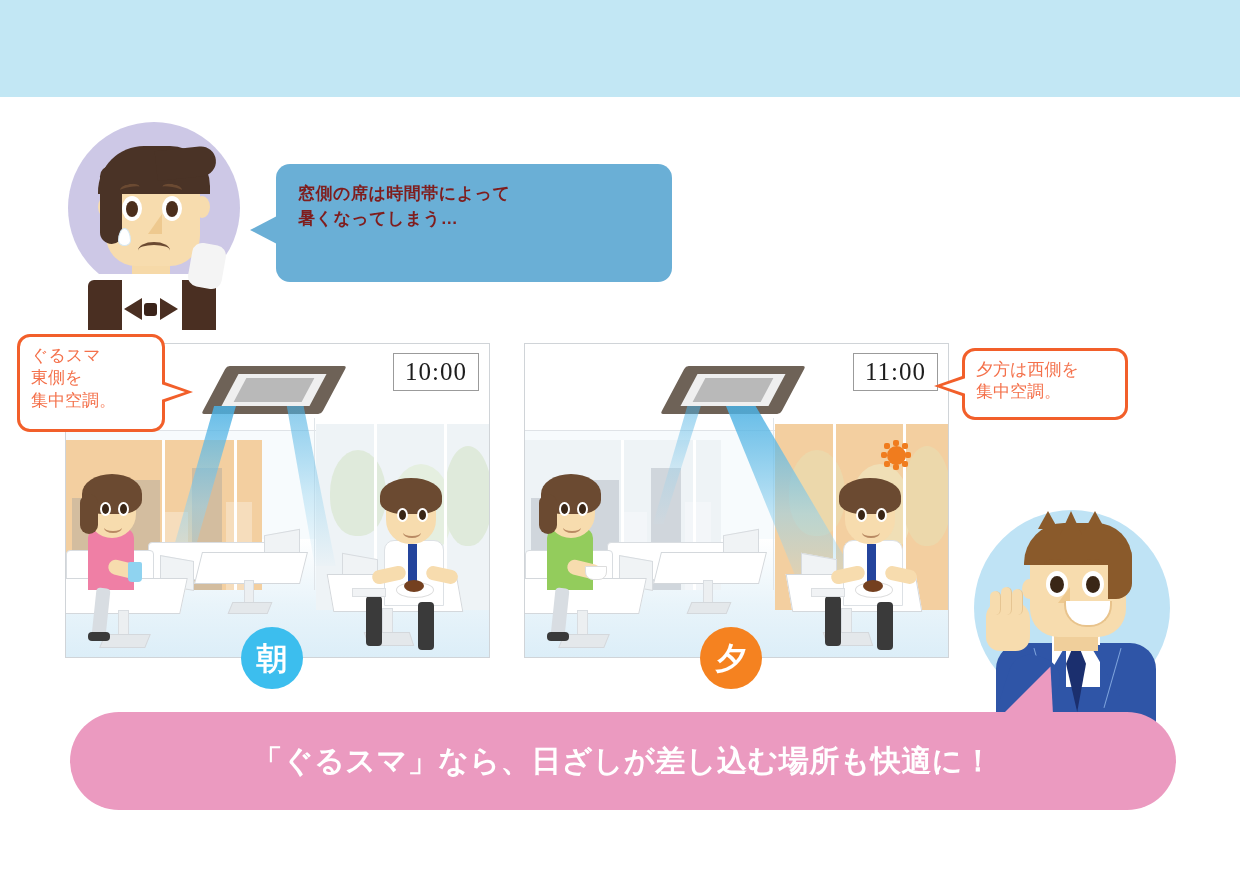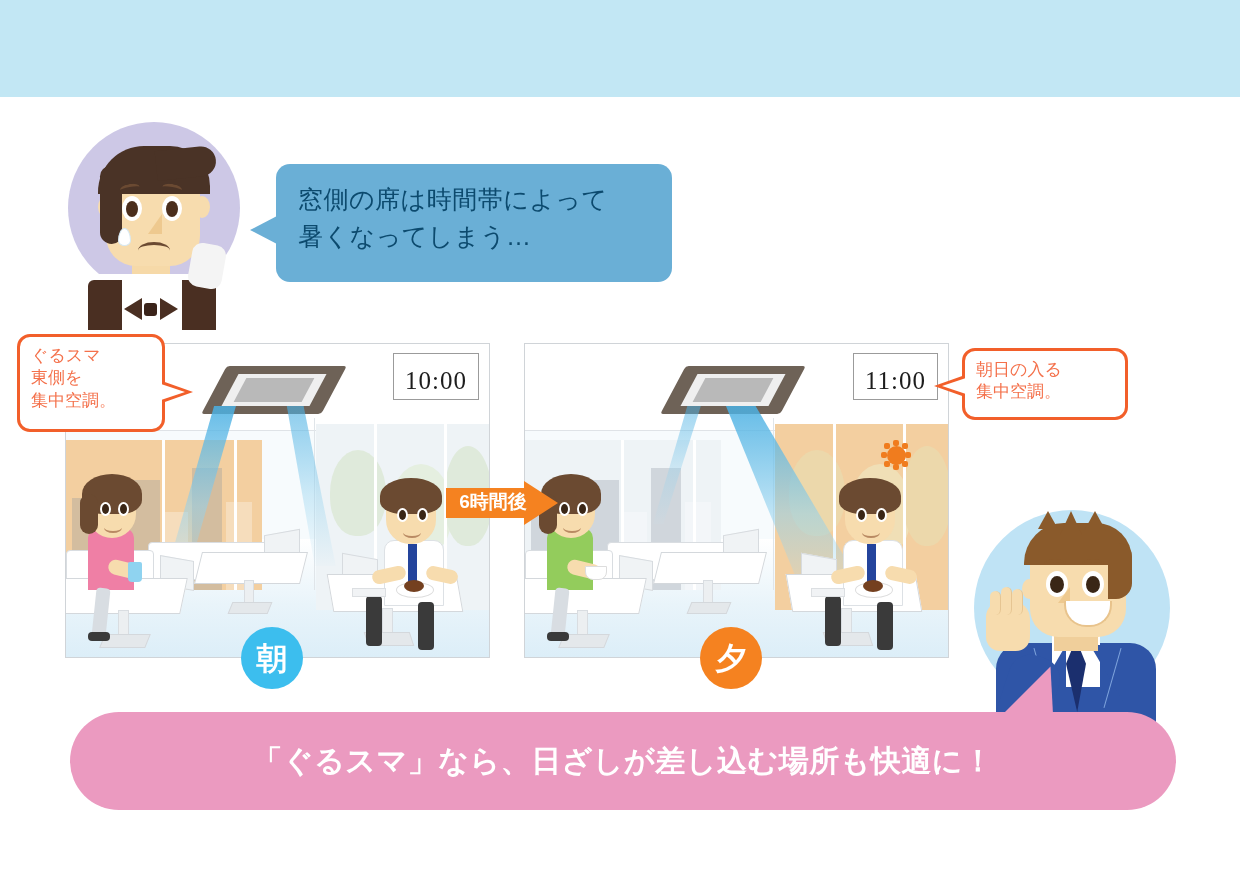--- a/index.html
+++ b/index.html
@@ -249,23 +249,23 @@
     content: "";
     position: absolute;
     left: -26px; top: 52px;
     width: 0; height: 0;
     border-style: solid;
     border-width: 14px 27px 14px 0;
     border-color: transparent #6aafd6 transparent transparent;
   }
   .bubble-top p {
     margin: 0;
-    color: #0c4a6e;
-    font-size: 25px;
-    font-weight: normal;
+    color: #7f1d1d;
+    font-size: 17px;
+    font-weight: bold;
     line-height: 1.48;
     letter-spacing: 0.5px;
   }
 
   
   .scene {
     position: absolute;
     top: 343px;
     width: 425px;
     height: 315px;
@@ -426,21 +426,21 @@
   .p-tie { position: absolute; background: #24449c; }
   .p-leg { position: absolute; background: #d8dde2; border-radius: 4px; }
   .p-shoe { position: absolute; background: #3a3a3a; border-radius: 4px; }
 
   
   .clock {
     position: absolute;
     top: 9px; right: 10px;
     background: #ffffff;
     border: 1px solid #9b9b9b;
-    padding: 14px 11px 5px;
+    padding: 5px 11px 5px;
     font-size: 25px;
     letter-spacing: 1px;
     color: #1d1d1d;
     font-family: "Liberation Serif", "DejaVu Serif", serif;
     line-height: 1.05;
   }
 
   
   .tod-badge {
     position: absolute;
@@ -904,31 +904,26 @@
 
   <div class="callout left-callout">
     <div>ぐるスマ</div>
     <div>東側を</div>
     <div>集中空調。</div>
     <span class="callout-tail outer"></span>
     <span class="callout-tail inner"></span>
   </div>
 
   <div class="callout right-callout">
-    <div>朝日の入る</div>
+    <div>夕方は西側を</div>
     <div>集中空調。</div>
     <span class="callout-tail outer"></span>
     <span class="callout-tail inner"></span>
   </div>
 
-  <div class="arrow6">
-    <div class="shaft"></div>
-    <div class="head"></div>
-    <div class="lbl">6時間後</div>
-  </div>
 
   <div class="sales-wrap">
     <div class="sales-circle"></div>
     <div class="s-suit"></div>
     <div class="s-shirt"></div>
     <div class="s-lapel-l"></div>
     <div class="s-lapel-r"></div>
     <div class="s-lapel-line-l"></div>
     <div class="s-lapel-line-r"></div>
     <div class="s-tie"></div>

